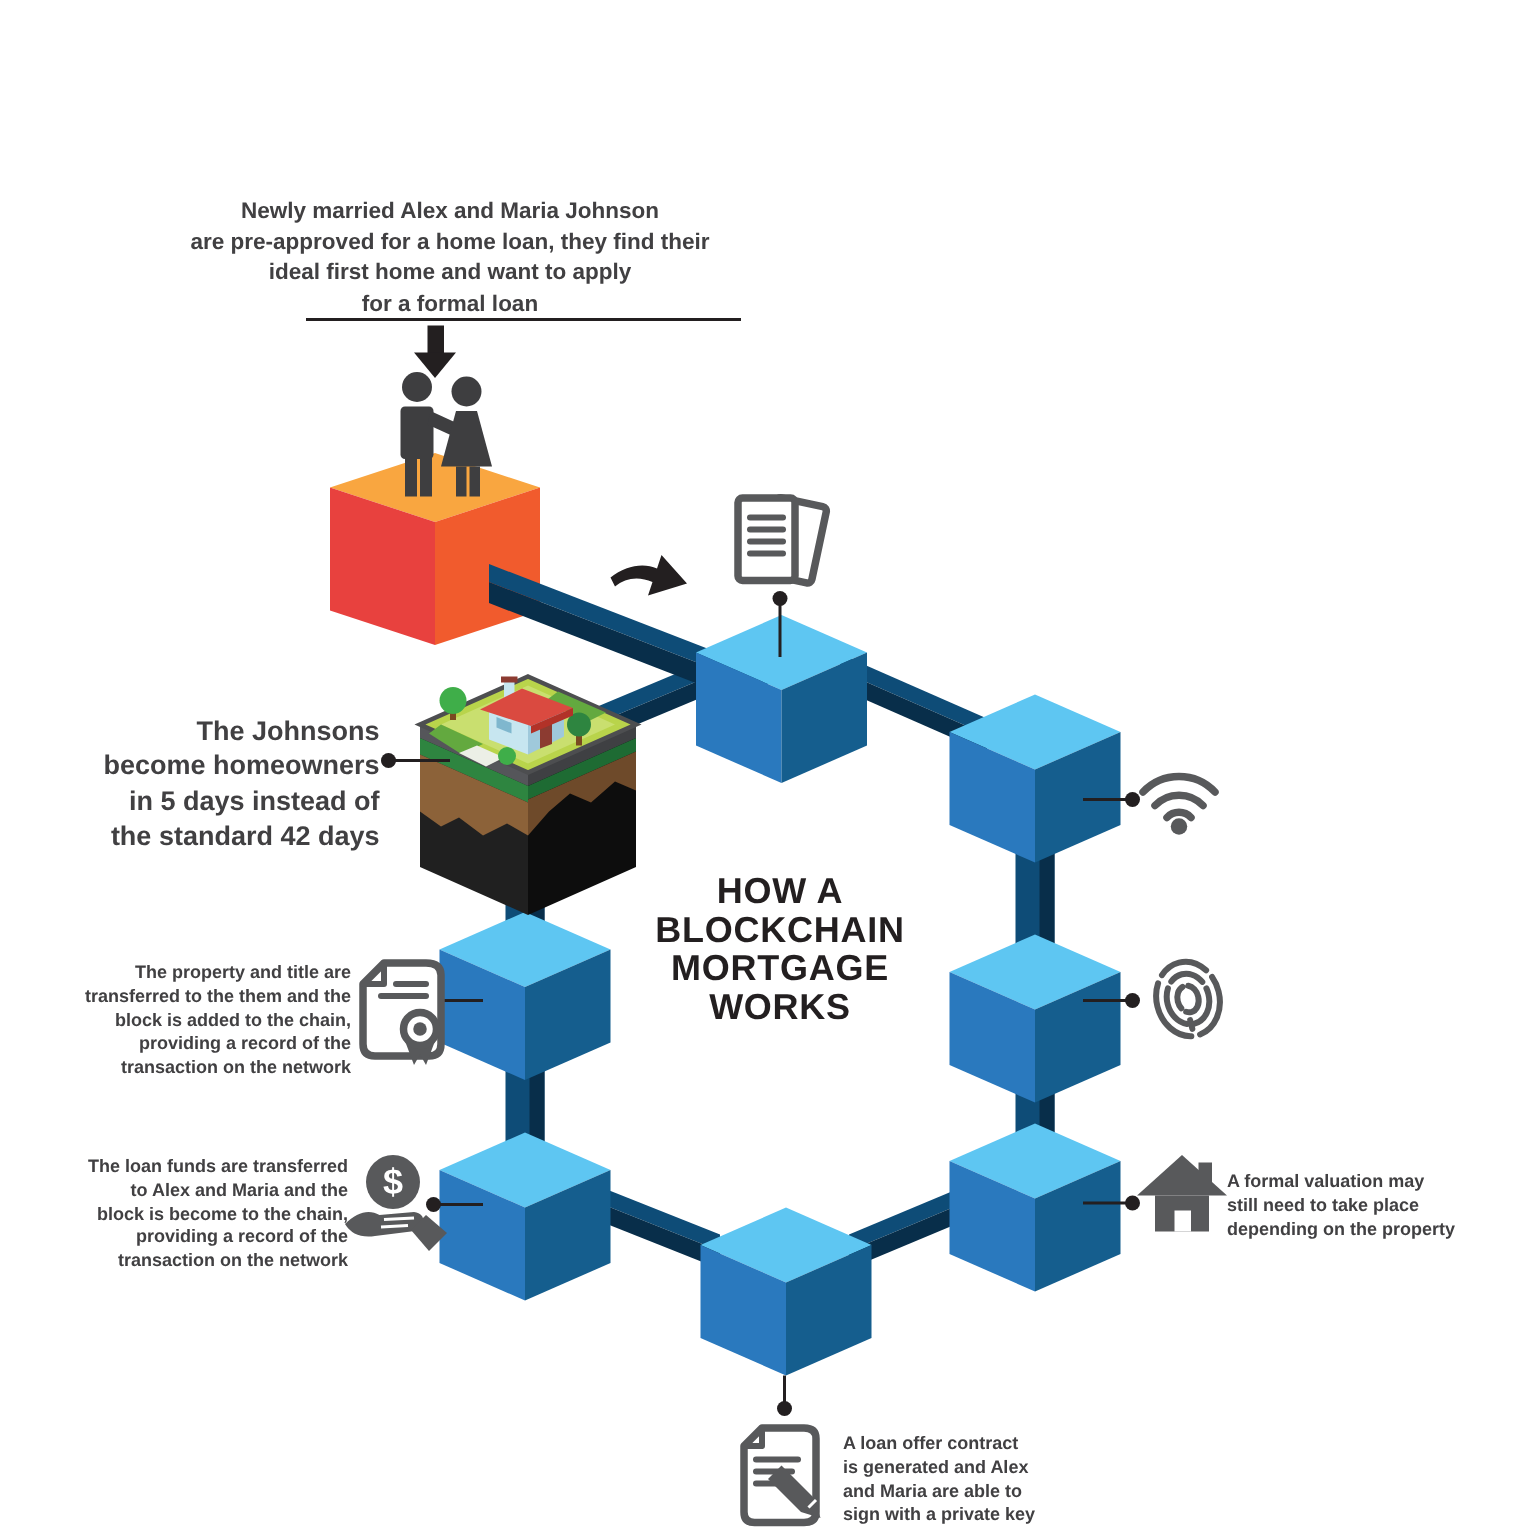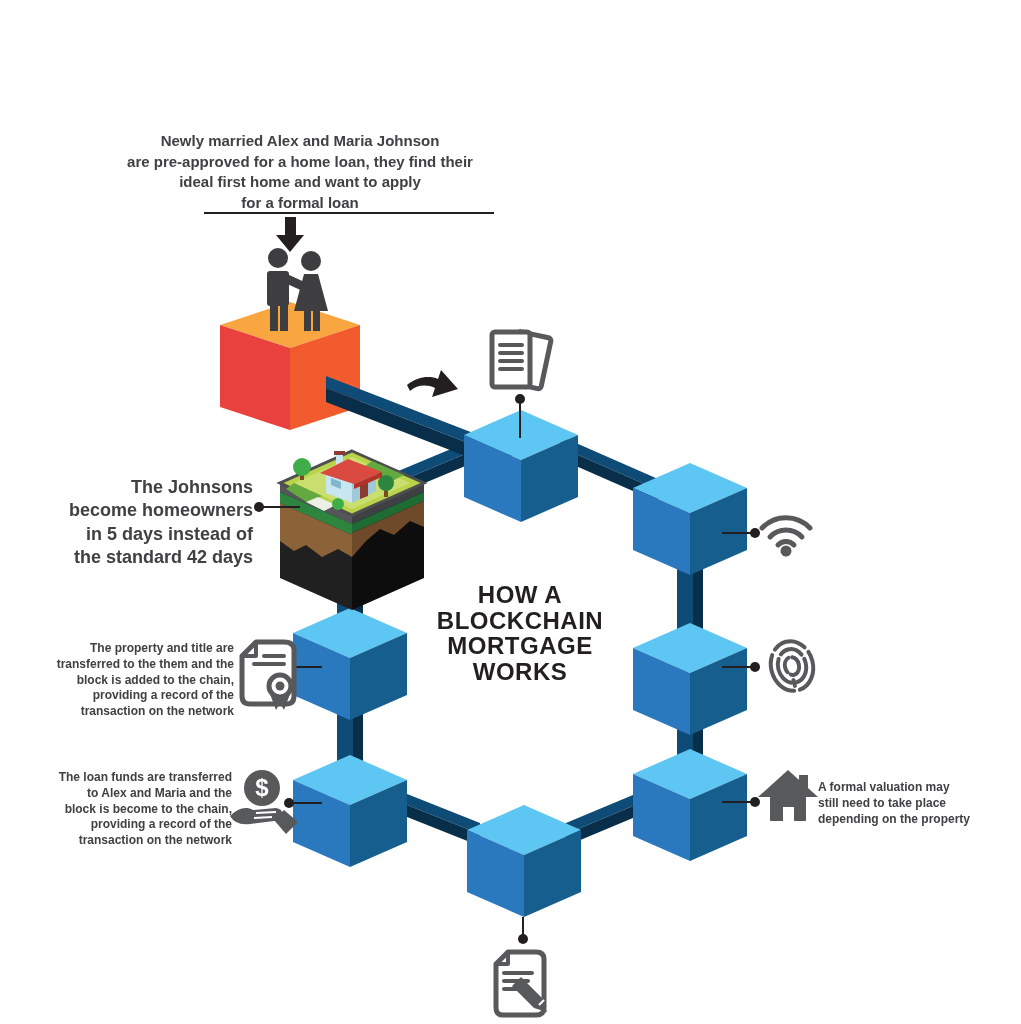--- a/index.html
+++ b/index.html
@@ -250,20 +250,24 @@
 ideal first home and want to apply
 for a formal loan</div>
 
 
 
 
   <div class="label" style="left:818px;top:780px;width:190px;">A formal valuation may
 still need to take place
 depending on the property</div>
 
+  <div class="label" style="left:562px;top:955px;width:170px;">A loan offer contract
+is generated and Alex
+and Maria are able to
+sign with a private key</div>
 
   <div class="label right" style="left:48px;top:770px;width:184px;">The loan funds are transferred
 to Alex and Maria and the
 block is become to the chain,
 providing a record of the
 transaction on the network</div>
 
   <div class="label right" style="left:50px;top:641px;width:184px;">The property and title are
 transferred to the them and the
 block is added to the chain,

